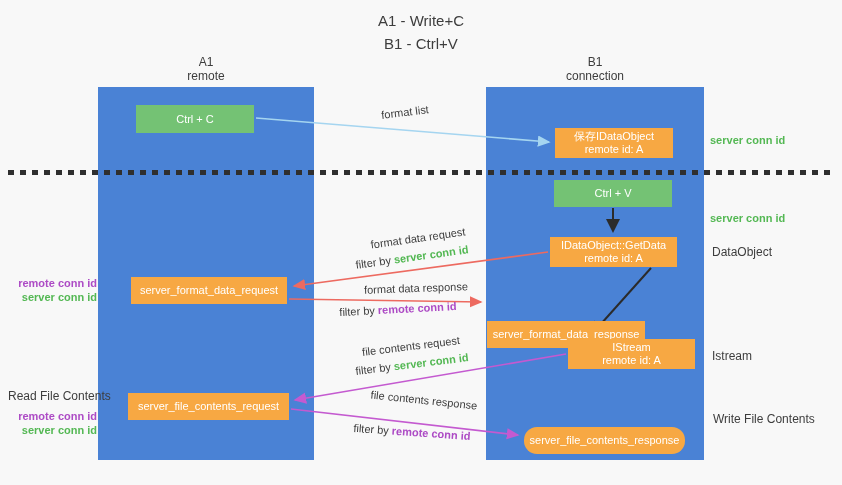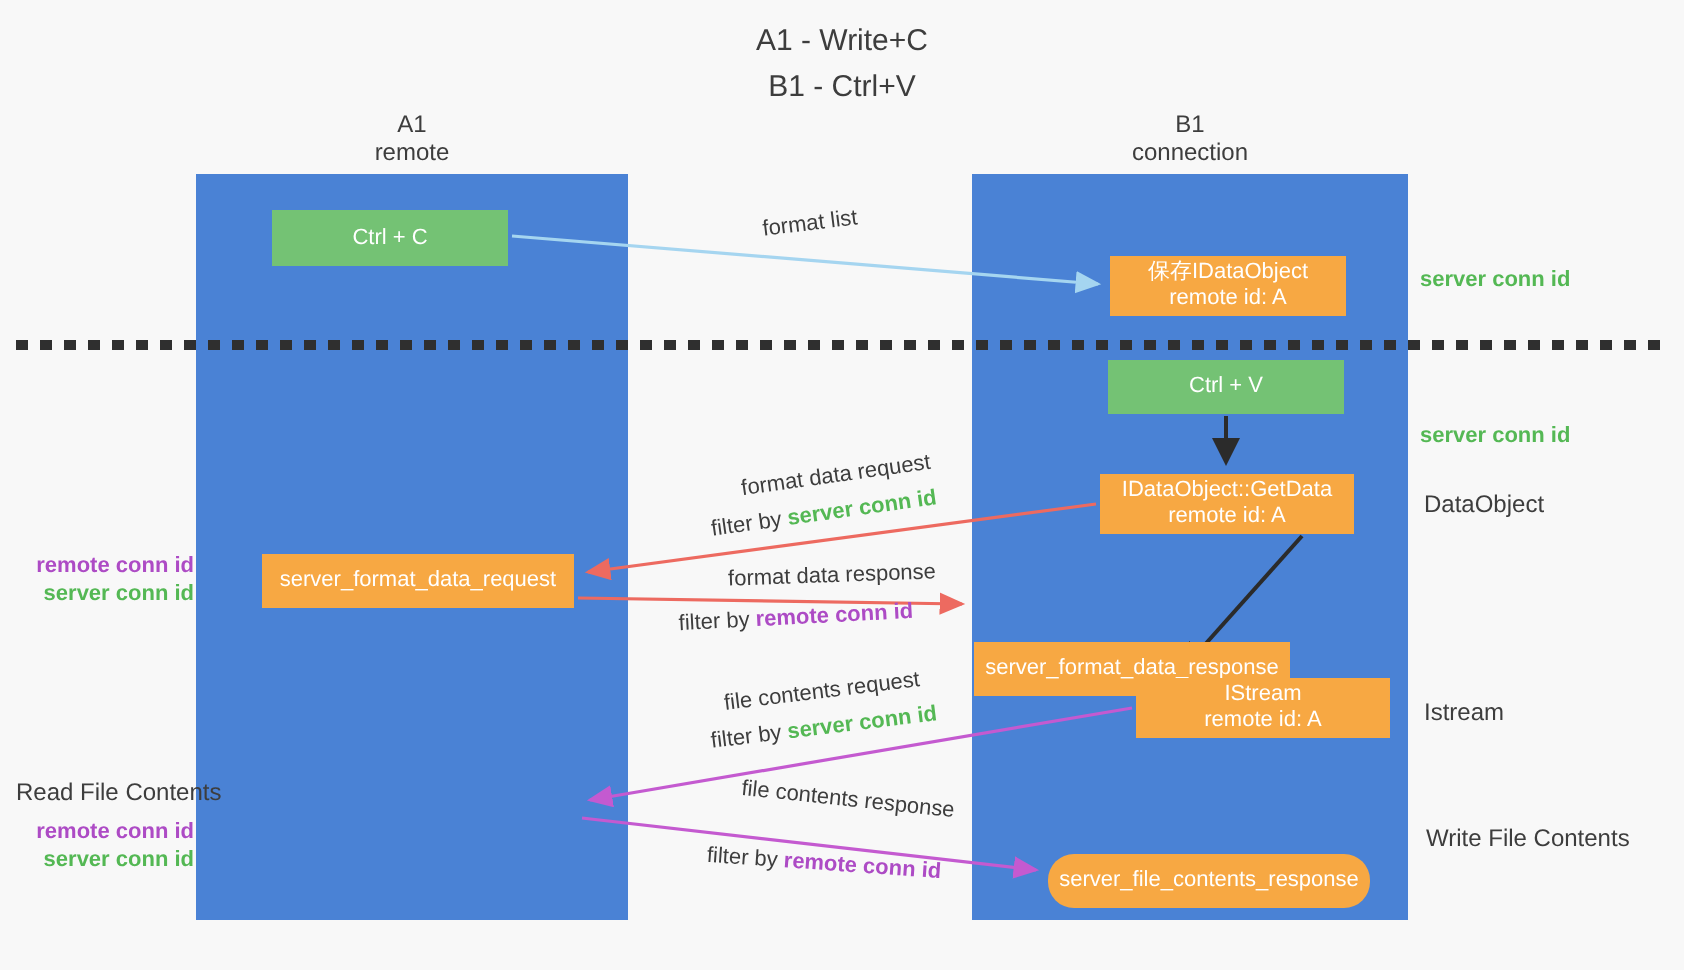--- a/index.html
+++ b/index.html
@@ -143,20 +143,23 @@
 
   <div class="abs node orange" style="left:487px;top:289px;width:158px;height:27px;margin-top:32px;">
     <span>server_format_data_response</span>
   </div>
 
   <div class="abs node orange" style="left:568px;top:339px;width:127px;height:30px;">
     <span>IStream</span>
     <span>remote id: A</span>
   </div>
 
+  <div class="abs node orange" style="left:128px;top:393px;width:161px;height:27px;">
+    <span>server_file_contents_request</span>
+  </div>
 
   <div class="abs node orange" style="left:524px;top:427px;width:161px;height:27px;border-radius:13px;">
     <span>server_file_contents_response</span>
   </div>
 
   <div class="abs conn-id right-align" style="left:8px;top:276px;width:89px;">
     <span class="remote">remote conn id</span>
     <span class="server">server conn id</span>
   </div>
   <div class="abs side-label" style="left:8px;top:389px;">Read File Contents</div>

